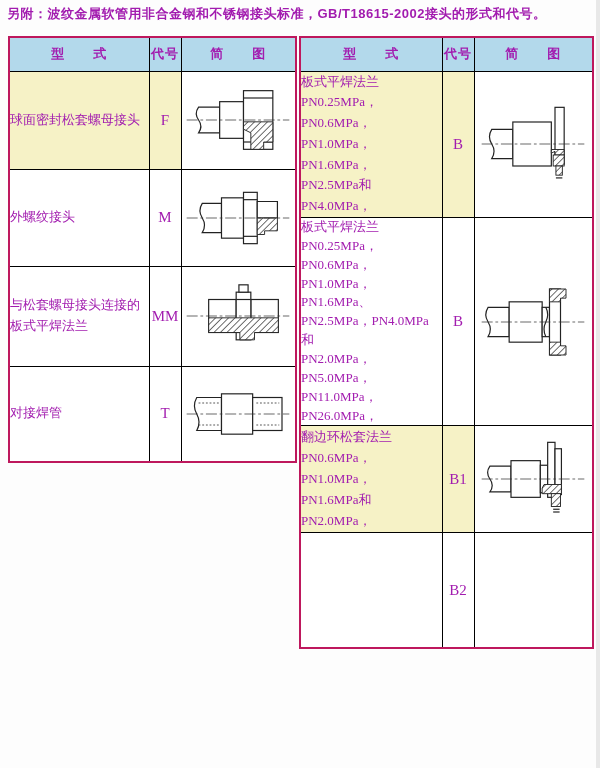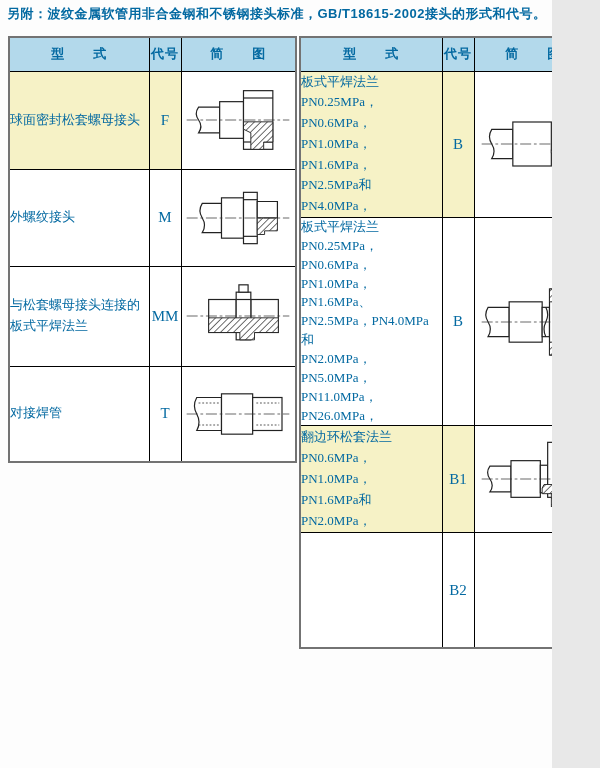--- a/index.html
+++ b/index.html
@@ -1,21 +1,21 @@
 <!DOCTYPE html>
 <html style="--header-bg: #b3d9eb; --highlight-bg: #f6f2c6;"><head>
 <meta charset="utf-8">
 <style>
   html,body{margin:0;padding:0;background:#e8e8e8;}
-  .page{width:552px;height:768px;background:#fdfdfd;position:relative;overflow:hidden;
-        font-family:"Liberation Sans","DejaVu Sans",sans-serif;color:#0369a1;}
+  .page{width:596px;height:768px;background:#fdfdfd;position:relative;overflow:hidden;
+        font-family:"Liberation Sans","DejaVu Sans",sans-serif;color:#a21caf;}
   .title{position:absolute;top:5px;left:7px;font-size:13px;font-weight:bold;
          letter-spacing:.5px;white-space:nowrap;}
   table.tbl{position:absolute;top:36px;border-collapse:collapse;table-layout:fixed;
-            background:#fff;border:2px solid #737373;}
+            background:#fff;border:2px solid #be185d;}
   table.tbl td{border:1px solid #000;padding:0;vertical-align:middle;overflow:hidden;}
   #tbl-left{left:8px;width:287px;}
   #tbl-right{left:299px;width:293px;}
   td.hdr{background:var(--header-bg,#b3d9eb);text-align:center;font-size:13px;
          font-weight:bold;letter-spacing:1px;}
   td.type{padding:3px 4px 3px 9px;font-size:13px;line-height:1.6;
           font-family:"Liberation Serif","DejaVu Serif",serif;}
   td.type .type-text{white-space:pre-line;}
   td.code{text-align:center;font-size:15px;
           font-family:"Liberation Serif","DejaVu Serif",serif;}

